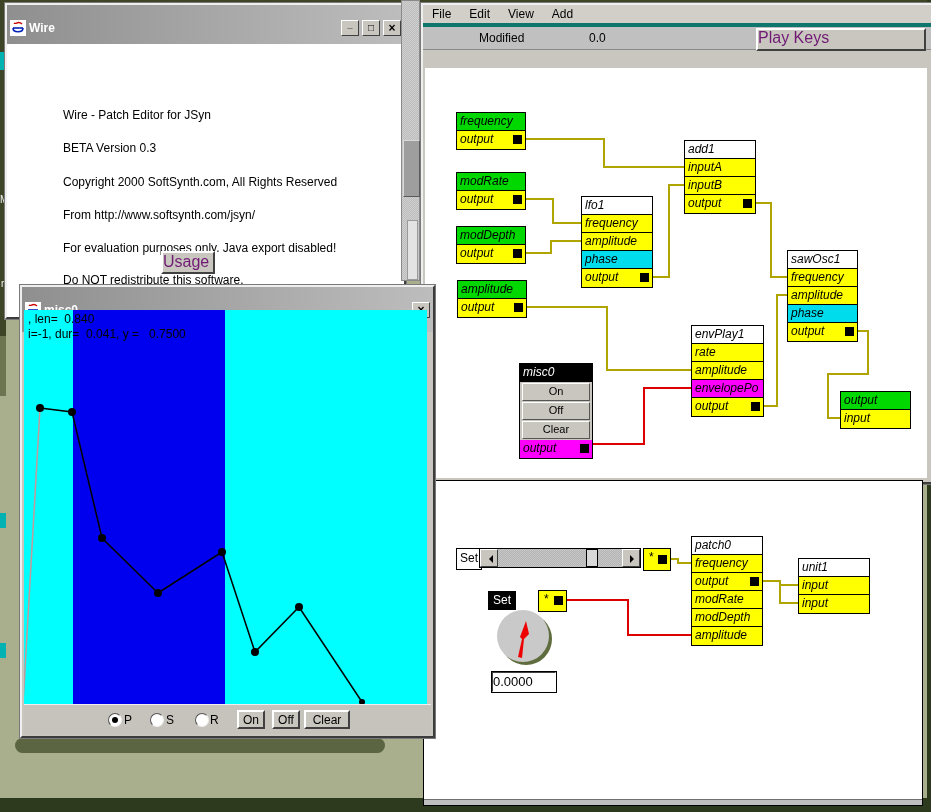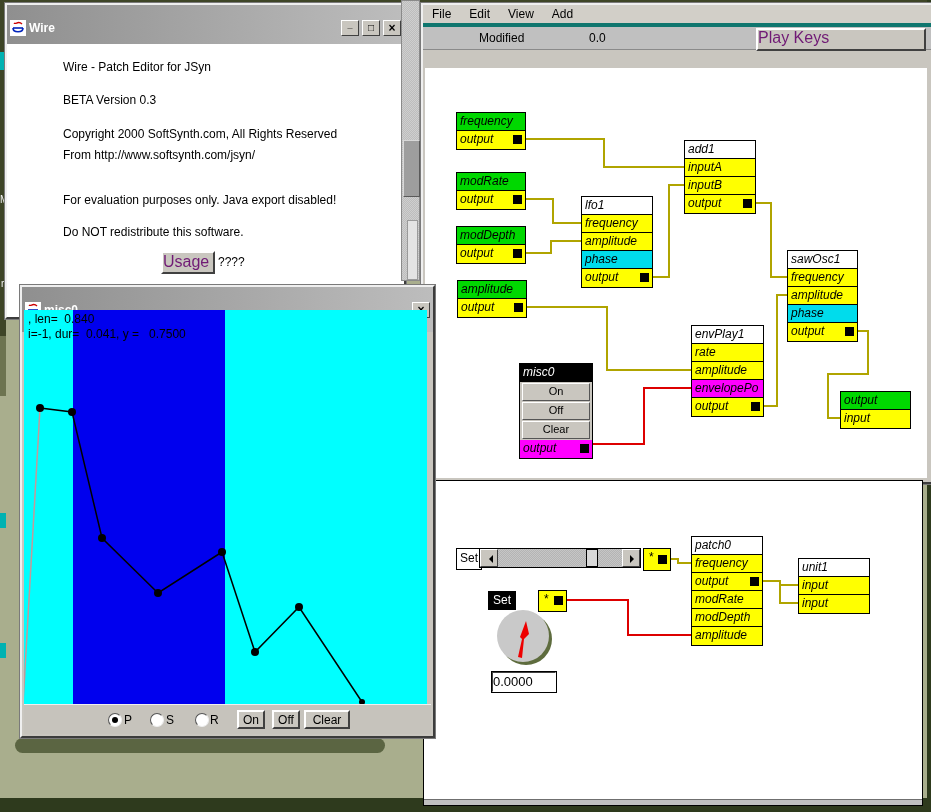--- a/index.html
+++ b/index.html
@@ -38,21 +38,21 @@
   .sq{position:absolute;right:3px;top:4px;width:9px;height:9px;background:#000;}
   .nbtn{height:16px;margin:1px 2px;background:#c9c6bf;text-align:center;font-size:11px;
         line-height:15px;border:1px solid;border-color:#fff #555 #555 #fff;}
 
   .wires{position:absolute;left:0;top:0;}
   .wires polyline{fill:none;stroke:#b0a400;stroke-width:2;}
   .wires polyline.red{stroke:#dd0000;}
 
   
   #wire-content{position:absolute;left:0;top:39px;right:0;bottom:0;background:#fff;}
-  .about-line{position:absolute;left:56px;font-size:12px;color:#000;white-space:nowrap;}
+  .about-line{position:absolute;left:56px;font-size:12px;color:#000;white-space:nowrap;margin-top:48px;}
   .push-btn{position:absolute;background:#c9c6bf;border:2px solid;
             border-color:#fff #404040 #404040 #fff;font-size:16px;text-align:left;color:#701a75;}
 
   
   #patch-toolbar{position:relative;height:22px;background:#c0c0c0;font-size:12px;color:#000;
                  border-bottom:1px solid #8a8a8a;}
   #patch-content{position:absolute;left:2px;top:63px;width:502px;height:410px;background:#fff;overflow:hidden;}
 
   
   #env-area{position:absolute;left:2px;top:23px;width:403px;height:395px;background:#00ffff;overflow:hidden;}
@@ -133,21 +133,21 @@
     </div>
     <div class="menubar">
       <span>File</span>
       <span>View</span>
       <span>Clear</span>
     </div>
     <div id="wire-content">
       <div class="about-line" style="top:16px;">Wire - Patch Editor for JSyn</div>
       <div class="about-line" style="top:49px;">BETA Version 0.3</div>
       <div class="about-line" style="top:83px;">Copyright 2000 SoftSynth.com, All Rights Reserved</div>
-      <div class="about-line" style="top:104px;">From http://www.softsynth.com/jsyn/</div>
+      <div class="about-line" style="top:116px;">From http://www.softsynth.com/jsyn/</div>
       <div class="about-line" style="top:149px;">For evaluation purposes only. Java export disabled!</div>
       <div class="about-line" style="top:181px;">Do NOT redistribute this software.</div>
       <div class="push-btn" style="left:154px;top:207px;width:50px;height:19px;line-height:18px;">Usage</div>
       <div class="about-line" style="left:211px;top:211px;">????</div>
     </div>
   </div>
 
   <div id="wire-scrollbar">
     <div id="wire-scroll-thumb"></div>
     <div id="wire-scroll-inner"></div>

